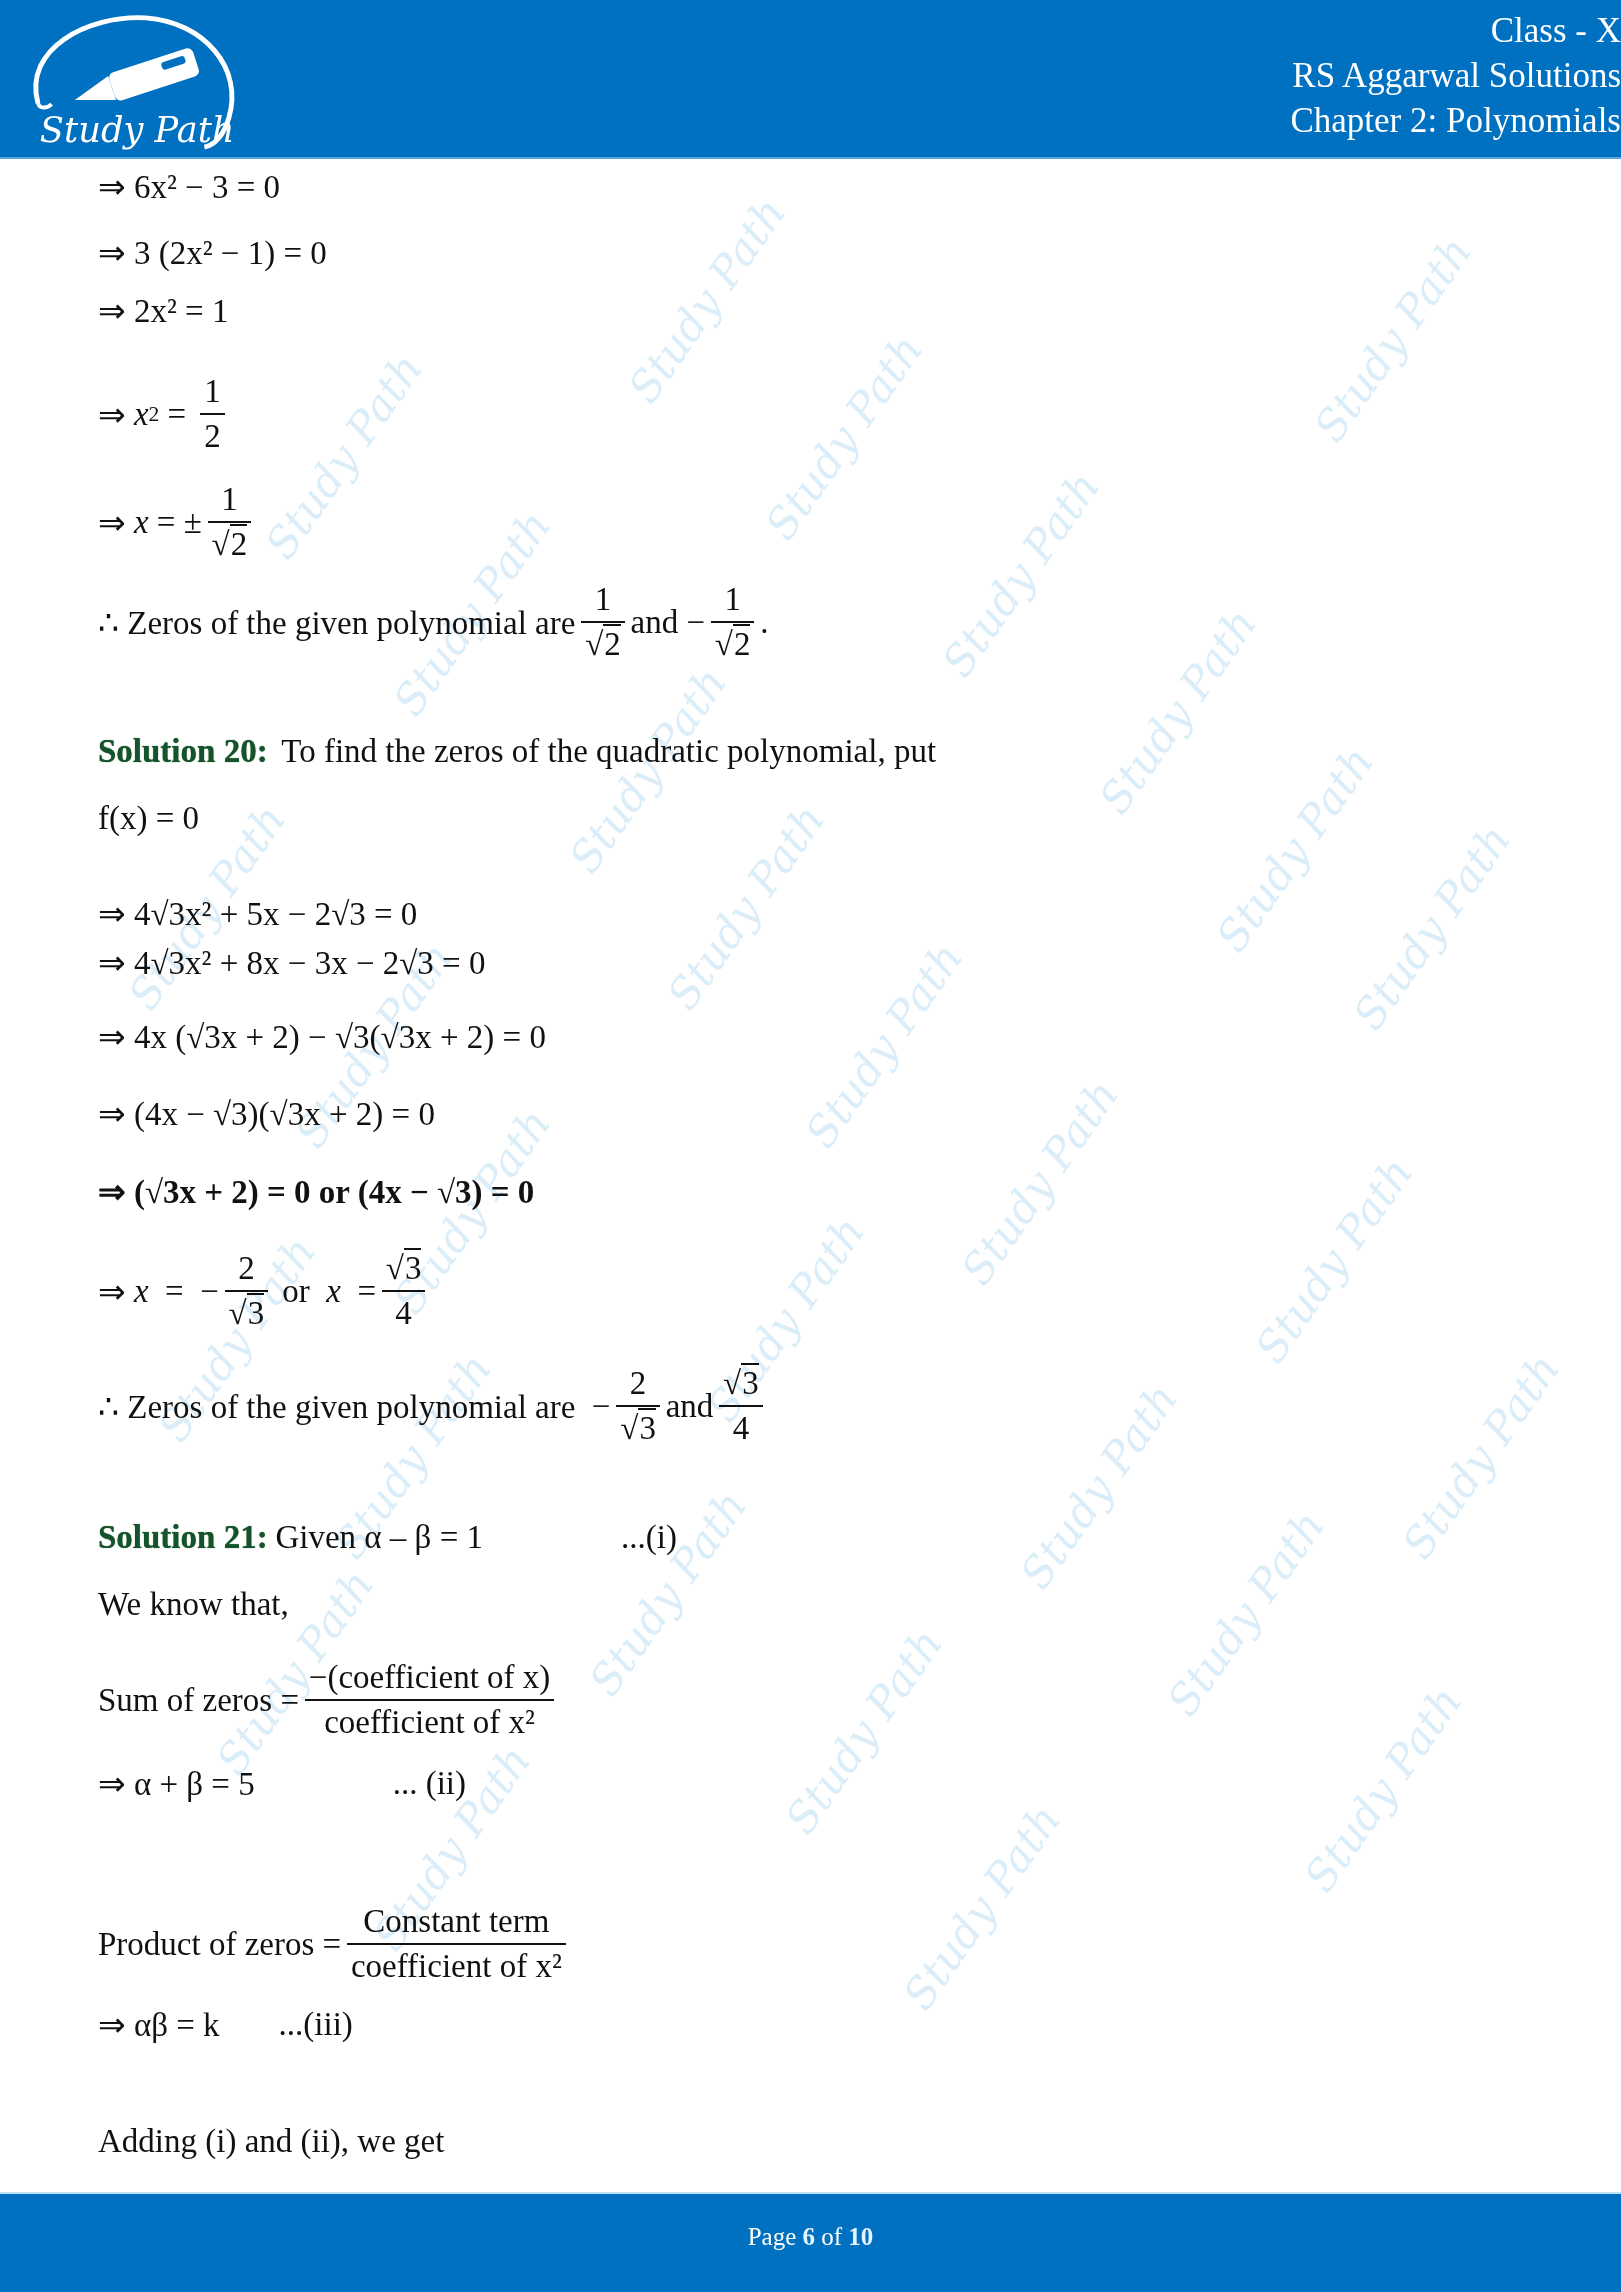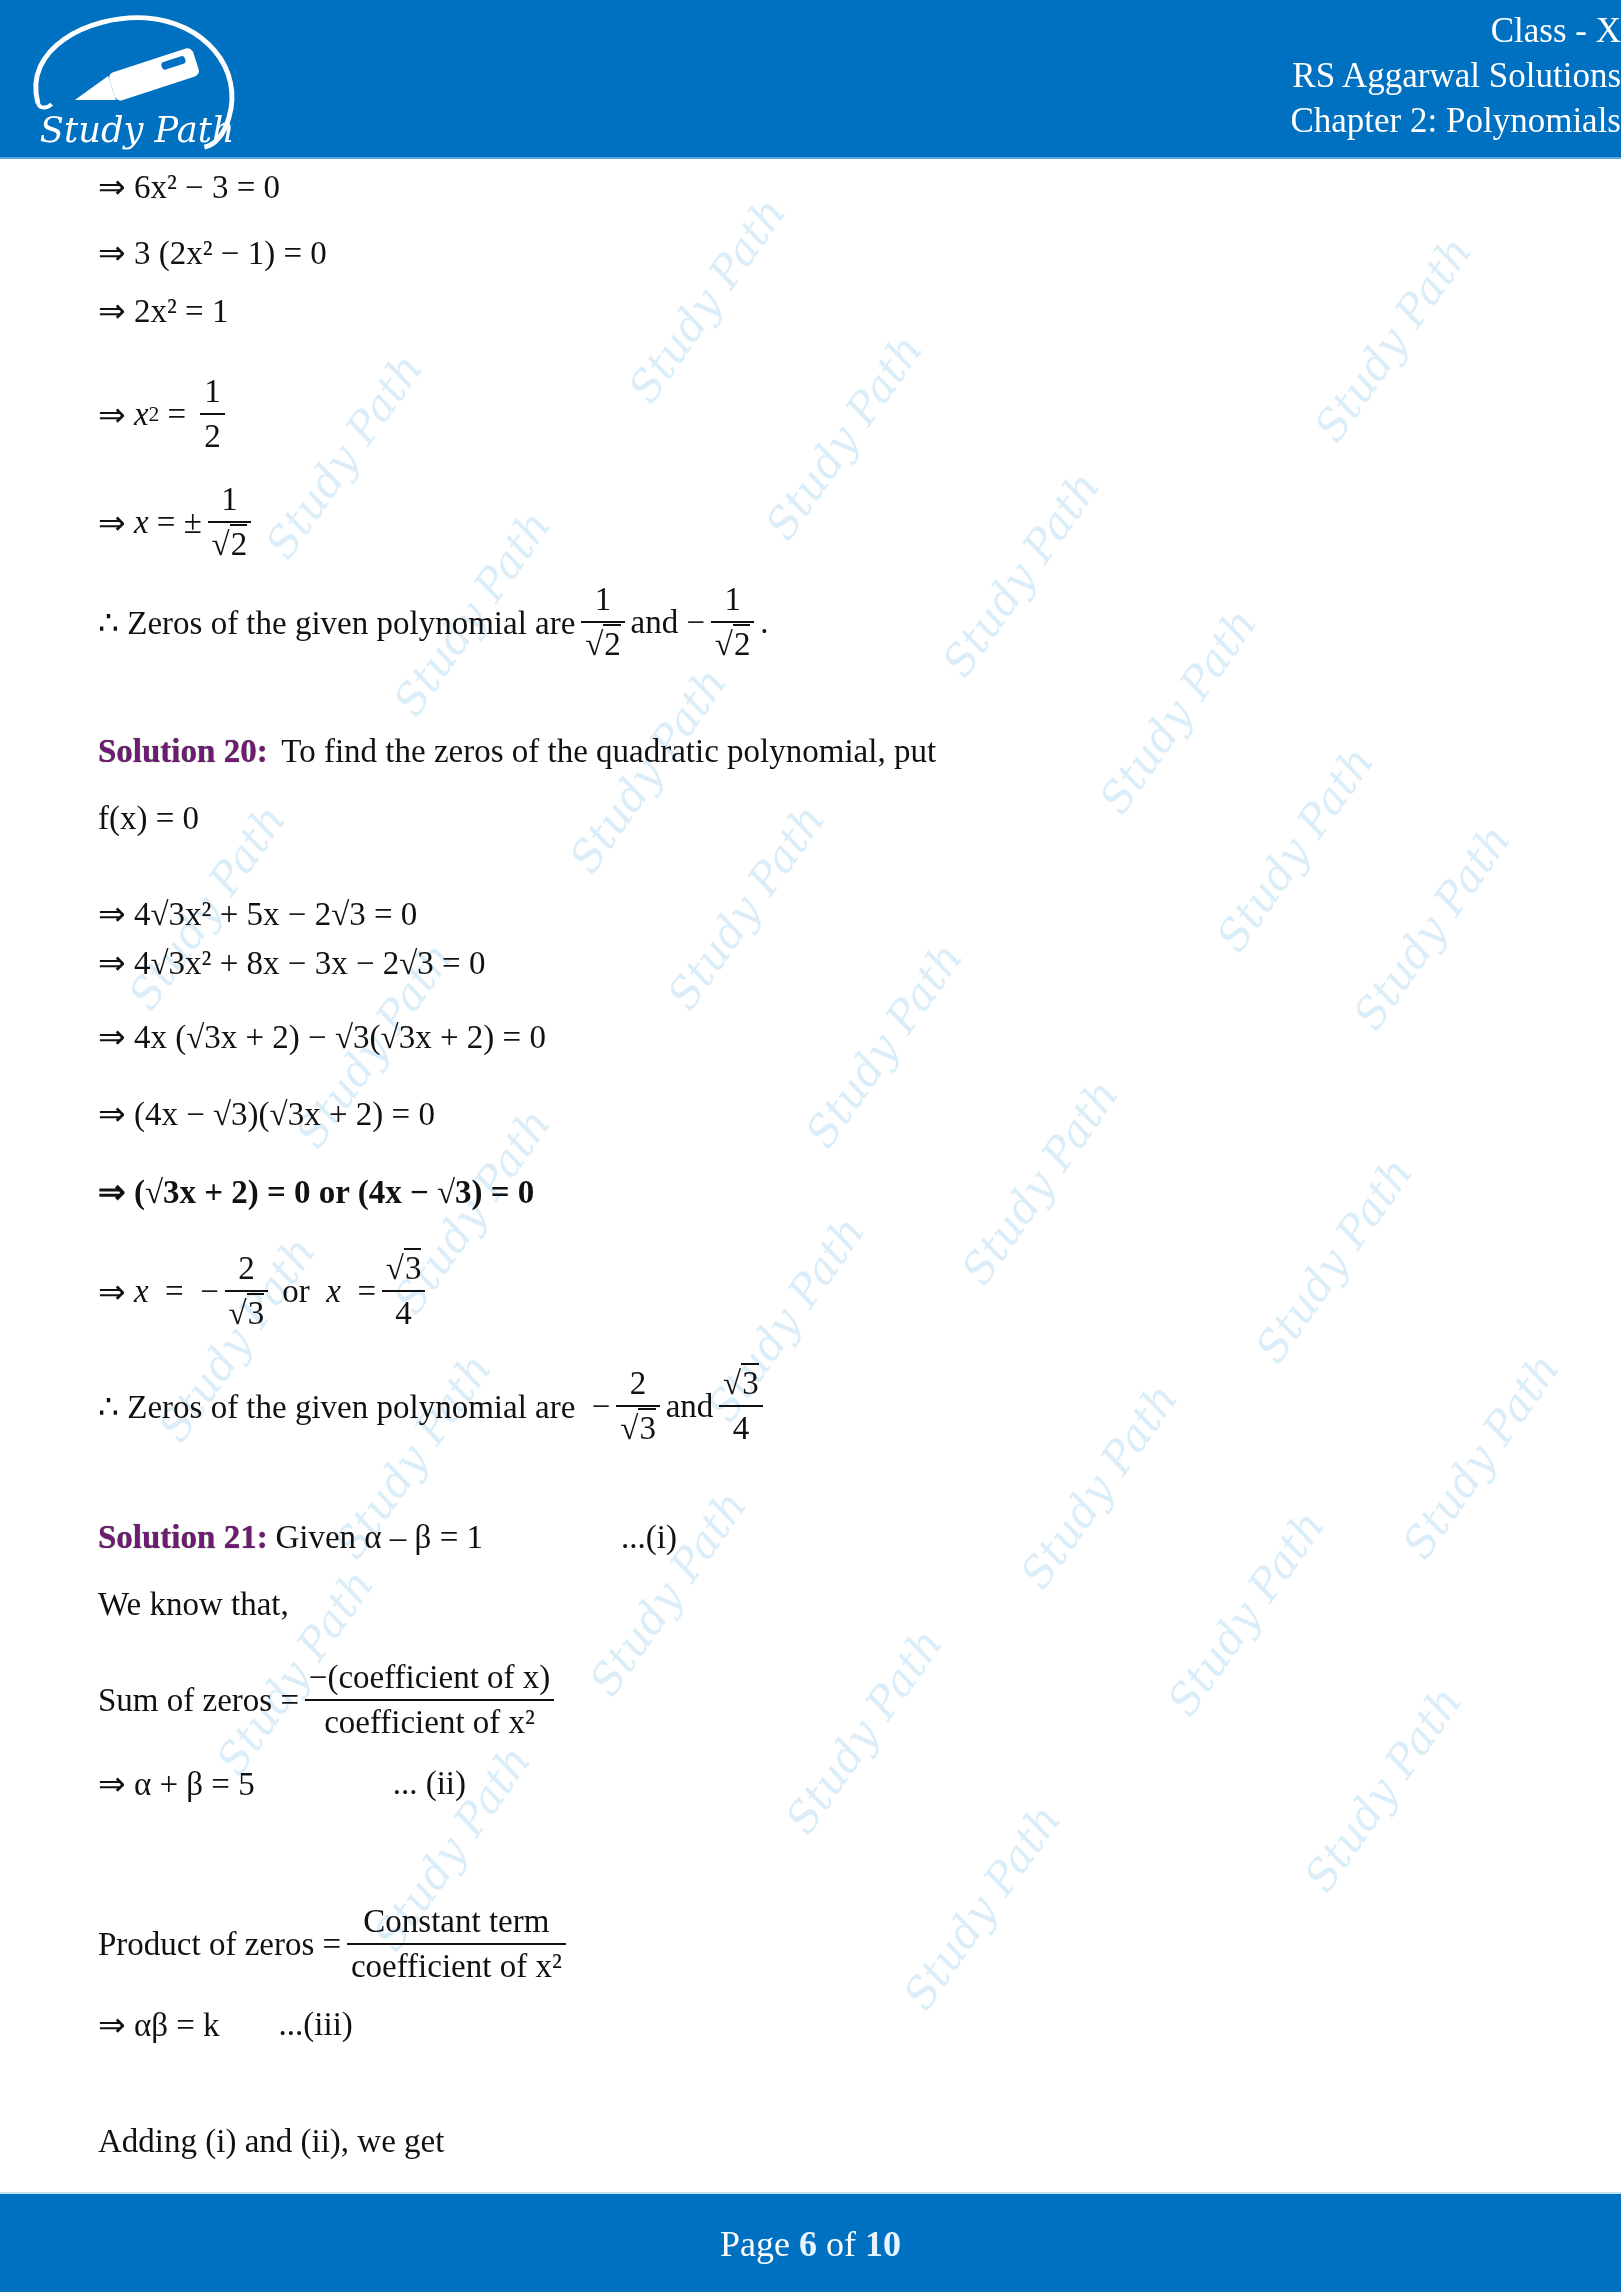--- a/index.html
+++ b/index.html
@@ -17,35 +17,35 @@
     position: absolute; left: 0; top: 7.8px; width: 1621px; text-align: right;
     color: #fff; font-family: "Liberation Serif", serif; font-size: 35px; line-height: 45px;
   }
   .logo { position: absolute; left: 17.6px; top: 9.8px; width: 221px; height: 142px; }
   .footer {
     position: absolute; left: 0; top: 2192px; width: 1621px; height: 101px;
     background: #0070c0; border-top: 2.9px solid #bfe0f5;
   }
   .footer-text {
     position: absolute; left: 0; top: 29px; width: 1621px; text-align: center;
-    color: #fff; font-family: "Liberation Serif", serif; font-size: 36px;
+    color: #fff; font-family: "Liberation Serif", serif; font-size: 25px;
   }
   .footer-text .num { color: #e6f4ff; font-weight: bold; }
   .watermarks { position: absolute; left: 0; top: 157px; width: 1621px; height: 2035px; pointer-events: none; }
   .wm {
     position: absolute; color: #cfe8f7; font-family: "DejaVu Serif", serif; font-style: italic;
     font-size: 43px; transform: rotate(-55deg); opacity: 0.75; white-space: nowrap;
   }
   .content { position: absolute; left: 98px; top: 0; width: 1421px; }
   .line {
     position: absolute; left: 0; font-size: 33px; white-space: nowrap;
     font-family: "Liberation Serif", serif; display: flex; align-items: center;
   }
   .m { font-style: italic; }
-  .sol { color: #701a75; font-weight: bold; margin-right: 13.7px; text-shadow: 0 0 1px #1d5e14; }
+  .sol { color: #14532d; font-weight: bold; margin-right: 13.7px; text-shadow: 0 0 1px #1d5e14; }
   .frac { display: inline-flex; flex-direction: column; align-items: center; vertical-align: middle; margin: 0 5.9px; }
   .frac .num, .frac .den { padding: 0 3.9px; line-height: 43px; }
   .frac .bar { align-self: stretch; border-top: 2px solid #111; }
   .sqrt { border-top: 2px solid #111; padding-left: 1px; }
   .gap { display: inline-block; width: 69px; }
   sup { font-size: 21.6px; }
 </style>
 </head>
 <body>
 

